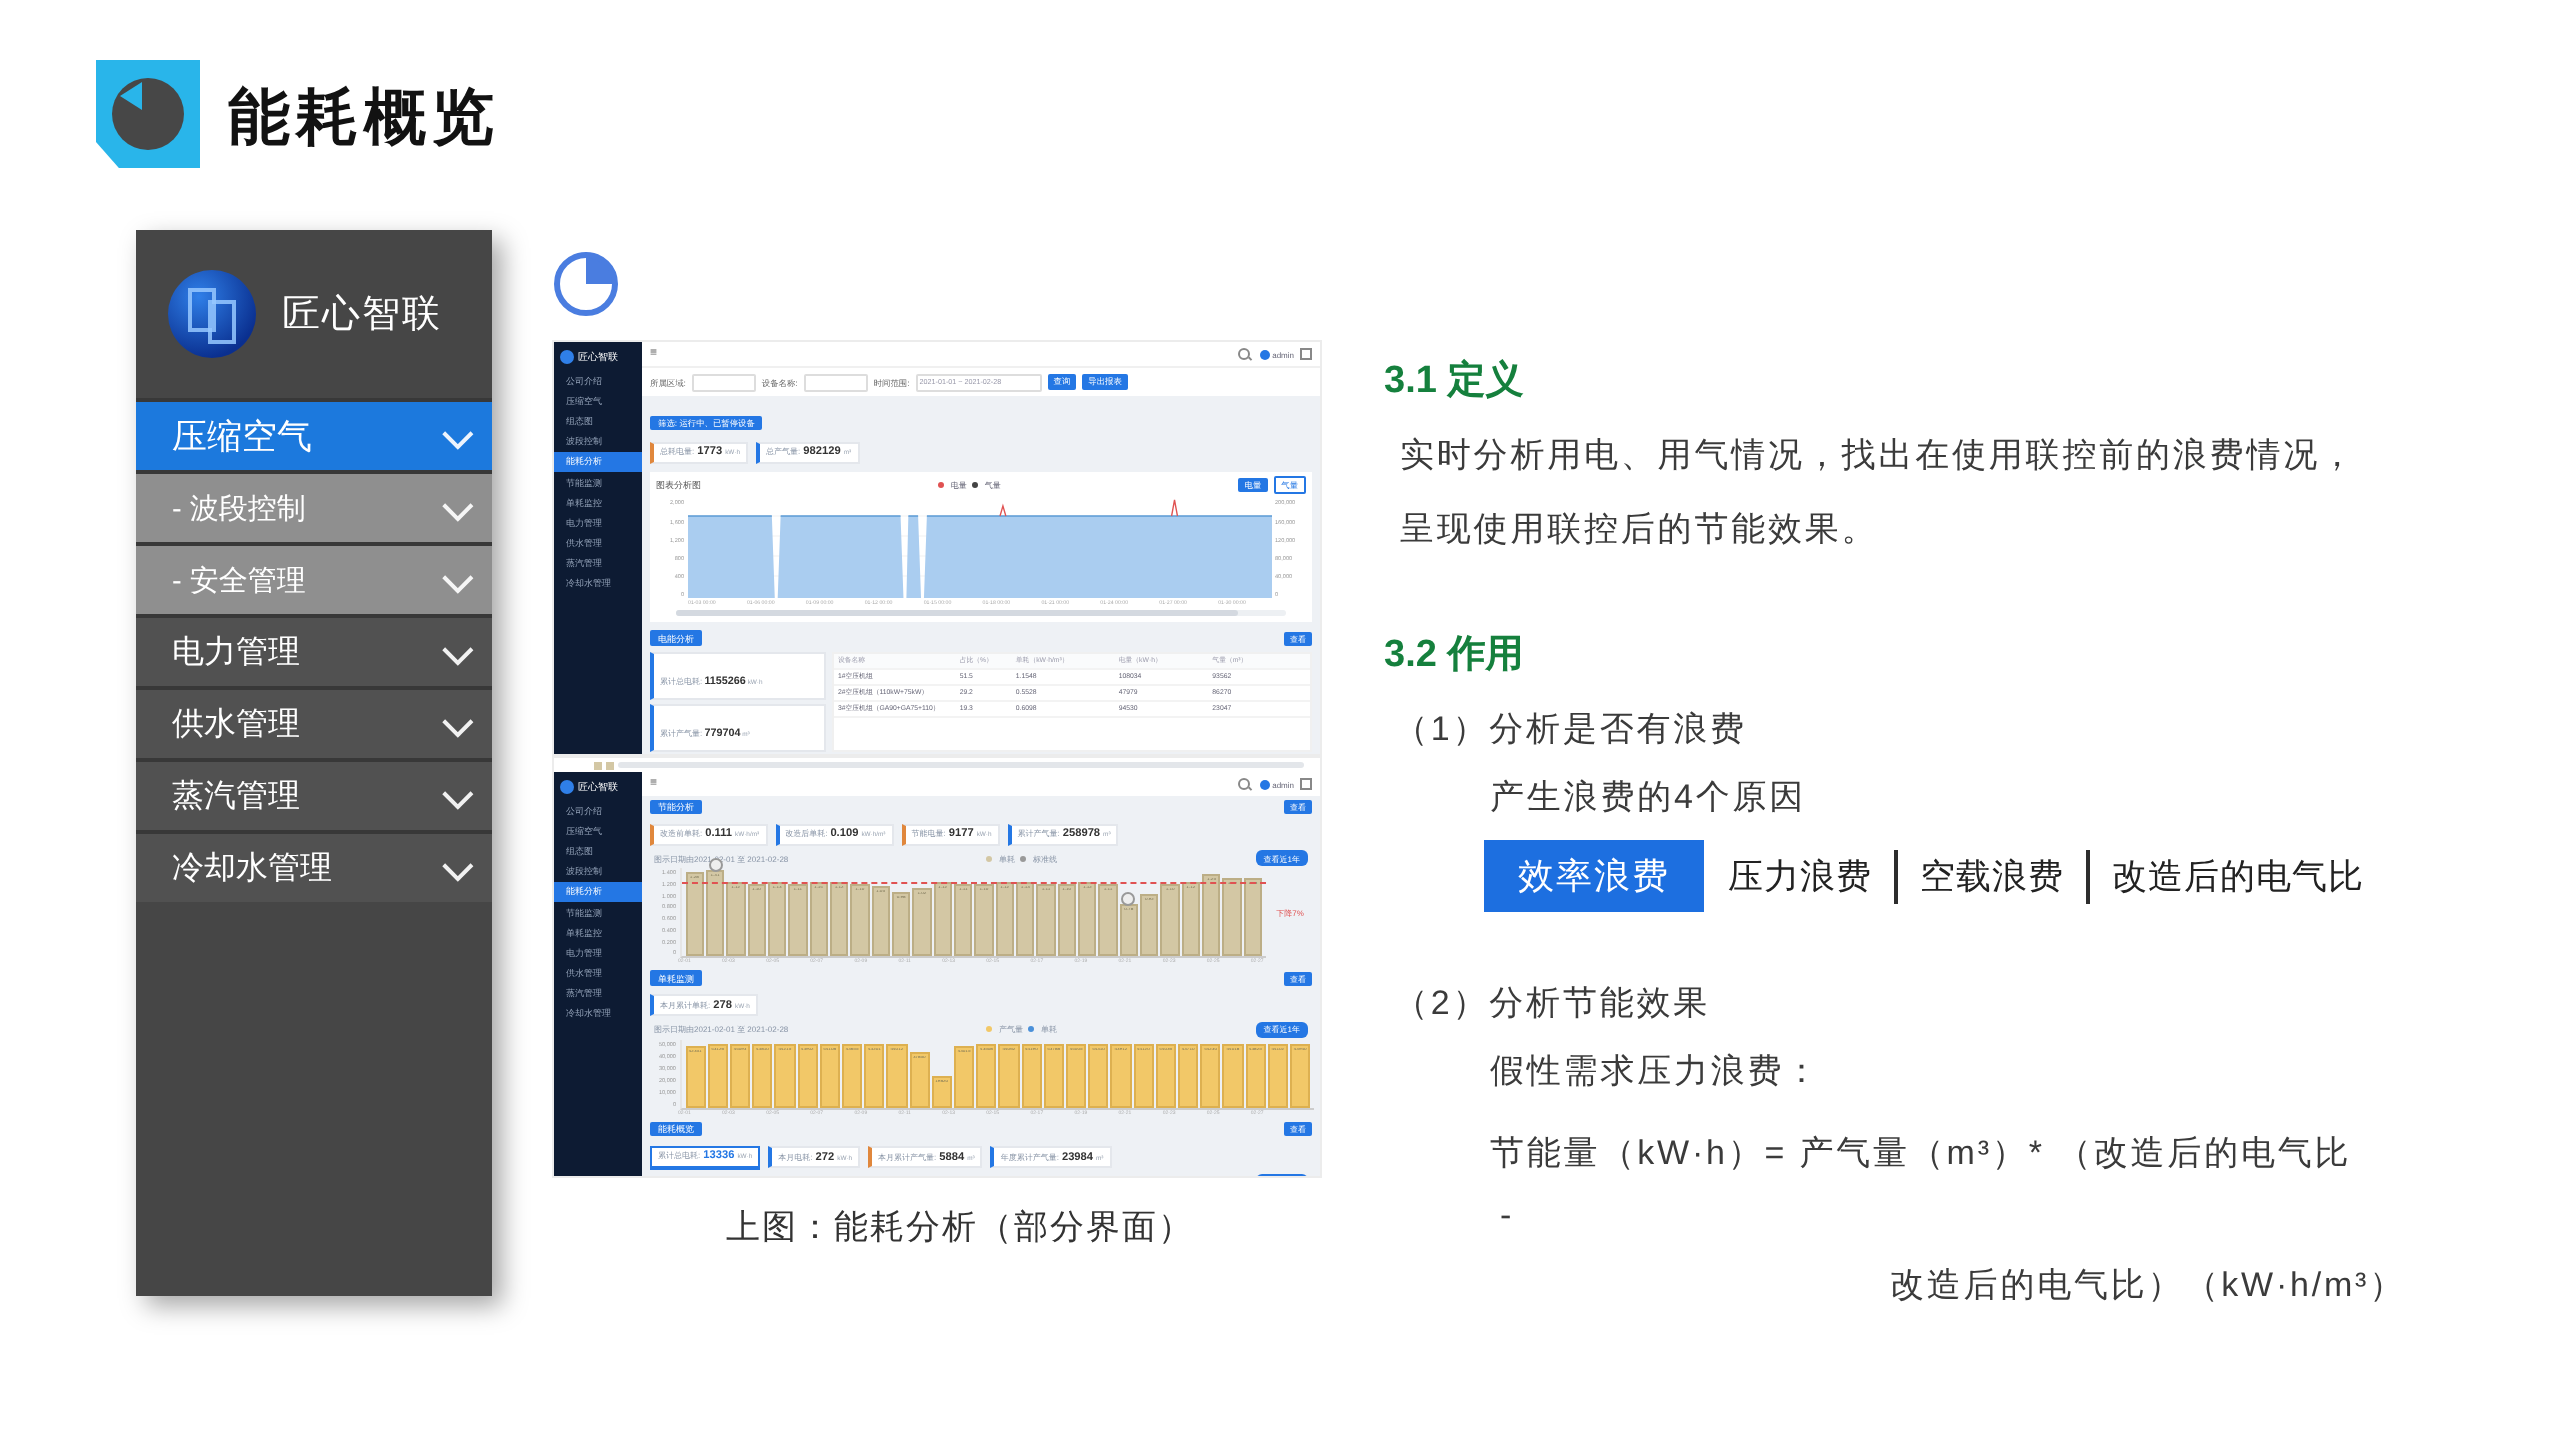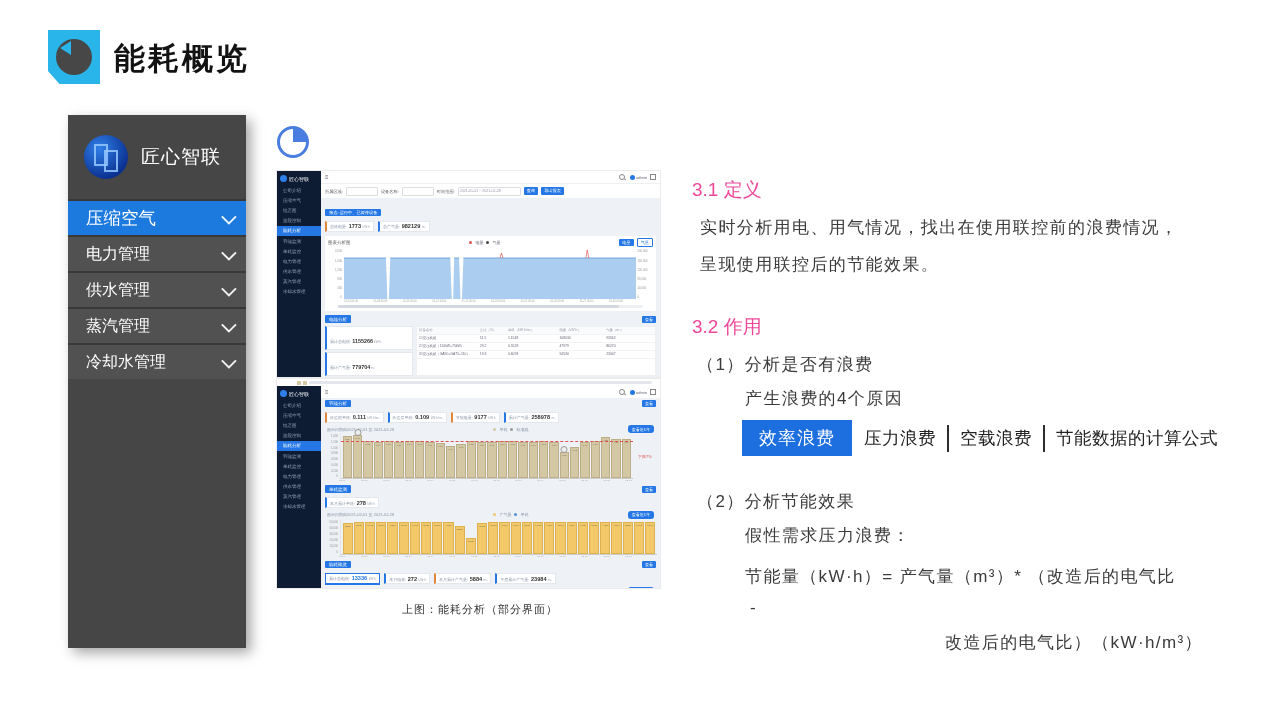--- a/index.html
+++ b/index.html
@@ -32,24 +32,24 @@
   .chev{width:9px;height:9px;border-right:2px solid rgba(255,255,255,.92);
     border-bottom:2px solid rgba(255,255,255,.92);transform:rotate(45deg) translateY(-2px);}
   .chev.right{transform:rotate(-45deg);}
 
   
   .mid-head{position:absolute;left:277px;top:126px;display:flex;align-items:center;gap:14px;}
   .pie{width:26px;height:26px;border-radius:50%;border:3px solid #4a7de0;
     background:conic-gradient(#4a7de0 0 90deg,transparent 90deg 360deg);}
   .mid-head .txt{font-size:18px;color:#4a4a4a;letter-spacing:0.5px;}
   .caption{position:absolute;left:300px;top:602px;width:360px;text-align:center;
-    font-size:11px;color:#333;letter-spacing:1px;}
+    font-size:17px;color:#333;letter-spacing:1px;}
 
   
-  .r-title{position:absolute;font-size:19px;font-weight:400;color:#ec4899;}
+  .r-title{position:absolute;font-size:19px;font-weight:700;color:#15803d;}
   .r-body{position:absolute;font-size:17px;color:#3b3b3b;letter-spacing:1.4px;}
   .waste-btn{position:absolute;left:742px;top:420px;width:110px;height:36px;background:#1d6fe0;
     color:#fff;font-size:18px;display:flex;align-items:center;justify-content:center;letter-spacing:1px;}
   .waste-others{position:absolute;left:864px;top:420px;height:36px;display:flex;align-items:center;
     gap:11px;font-size:17.5px;color:#222;letter-spacing:0.5px;}
   .vbar{width:2px;height:27px;background:#2d2d2d;}
 
   
   .shot{position:absolute;width:383px;background:#fff;overflow:hidden;display:flex;outline:1px solid #ececec;}
   #shot1{left:277px;top:171px;height:206px;}
@@ -151,20 +151,28 @@
   <div class="side-logo">
     <div class="logo-circ">
         <i class="a"></i>
         <i class="b"></i>
       </div>
     <div class="logo-text">匠心智联</div>
   </div>
   <div id="side-menu">
       <div class="side-item blue">
         <span class="lbl">压缩空气</span>
+        <span class="chev"></span>
+      </div>
+      <div class="side-item gray">
+        <span class="lbl">- 波段控制</span>
+        <span class="chev"></span>
+      </div>
+      <div class="side-item gray">
+        <span class="lbl">- 安全管理</span>
         <span class="chev"></span>
       </div>
       <div class="side-item dark">
         <span class="lbl">电力管理</span>
         <span class="chev"></span>
       </div>
       <div class="side-item dark">
         <span class="lbl">供水管理</span>
         <span class="chev"></span>
       </div>
@@ -702,20 +710,20 @@
 <div class="r-title" style="left:692px;top:314px;">3.2 作用</div>
 <div class="r-body" style="left:697px;top:353px;">（1）分析是否有浪费</div>
 <div class="r-body" style="left:745px;top:387px;">产生浪费的4个原因</div>
 
 <div class="waste-btn">效率浪费</div>
 <div class="waste-others">
   <span>压力浪费</span>
   <span class="vbar"></span>
   <span>空载浪费</span>
   <span class="vbar"></span>
-  <span>节能数据的计算公式</span>
+  <span>改造后的电气比</span>
 </div>
 
 <div class="r-body" style="left:697px;top:490px;">（2）分析节能效果</div>
 <div class="r-body" style="left:745px;top:524px;">假性需求压力浪费：</div>
 <div class="r-body" style="left:745px;top:565px;">节能量（kW·h）=  产气量（m³）*  （改造后的电气比</div>
 <div class="r-body" style="left:750px;top:598px;">-</div>
 <div class="r-body" style="left:945px;top:631px;">改造后的电气比）（kW·h/m³）</div>
 
 </body></html>

